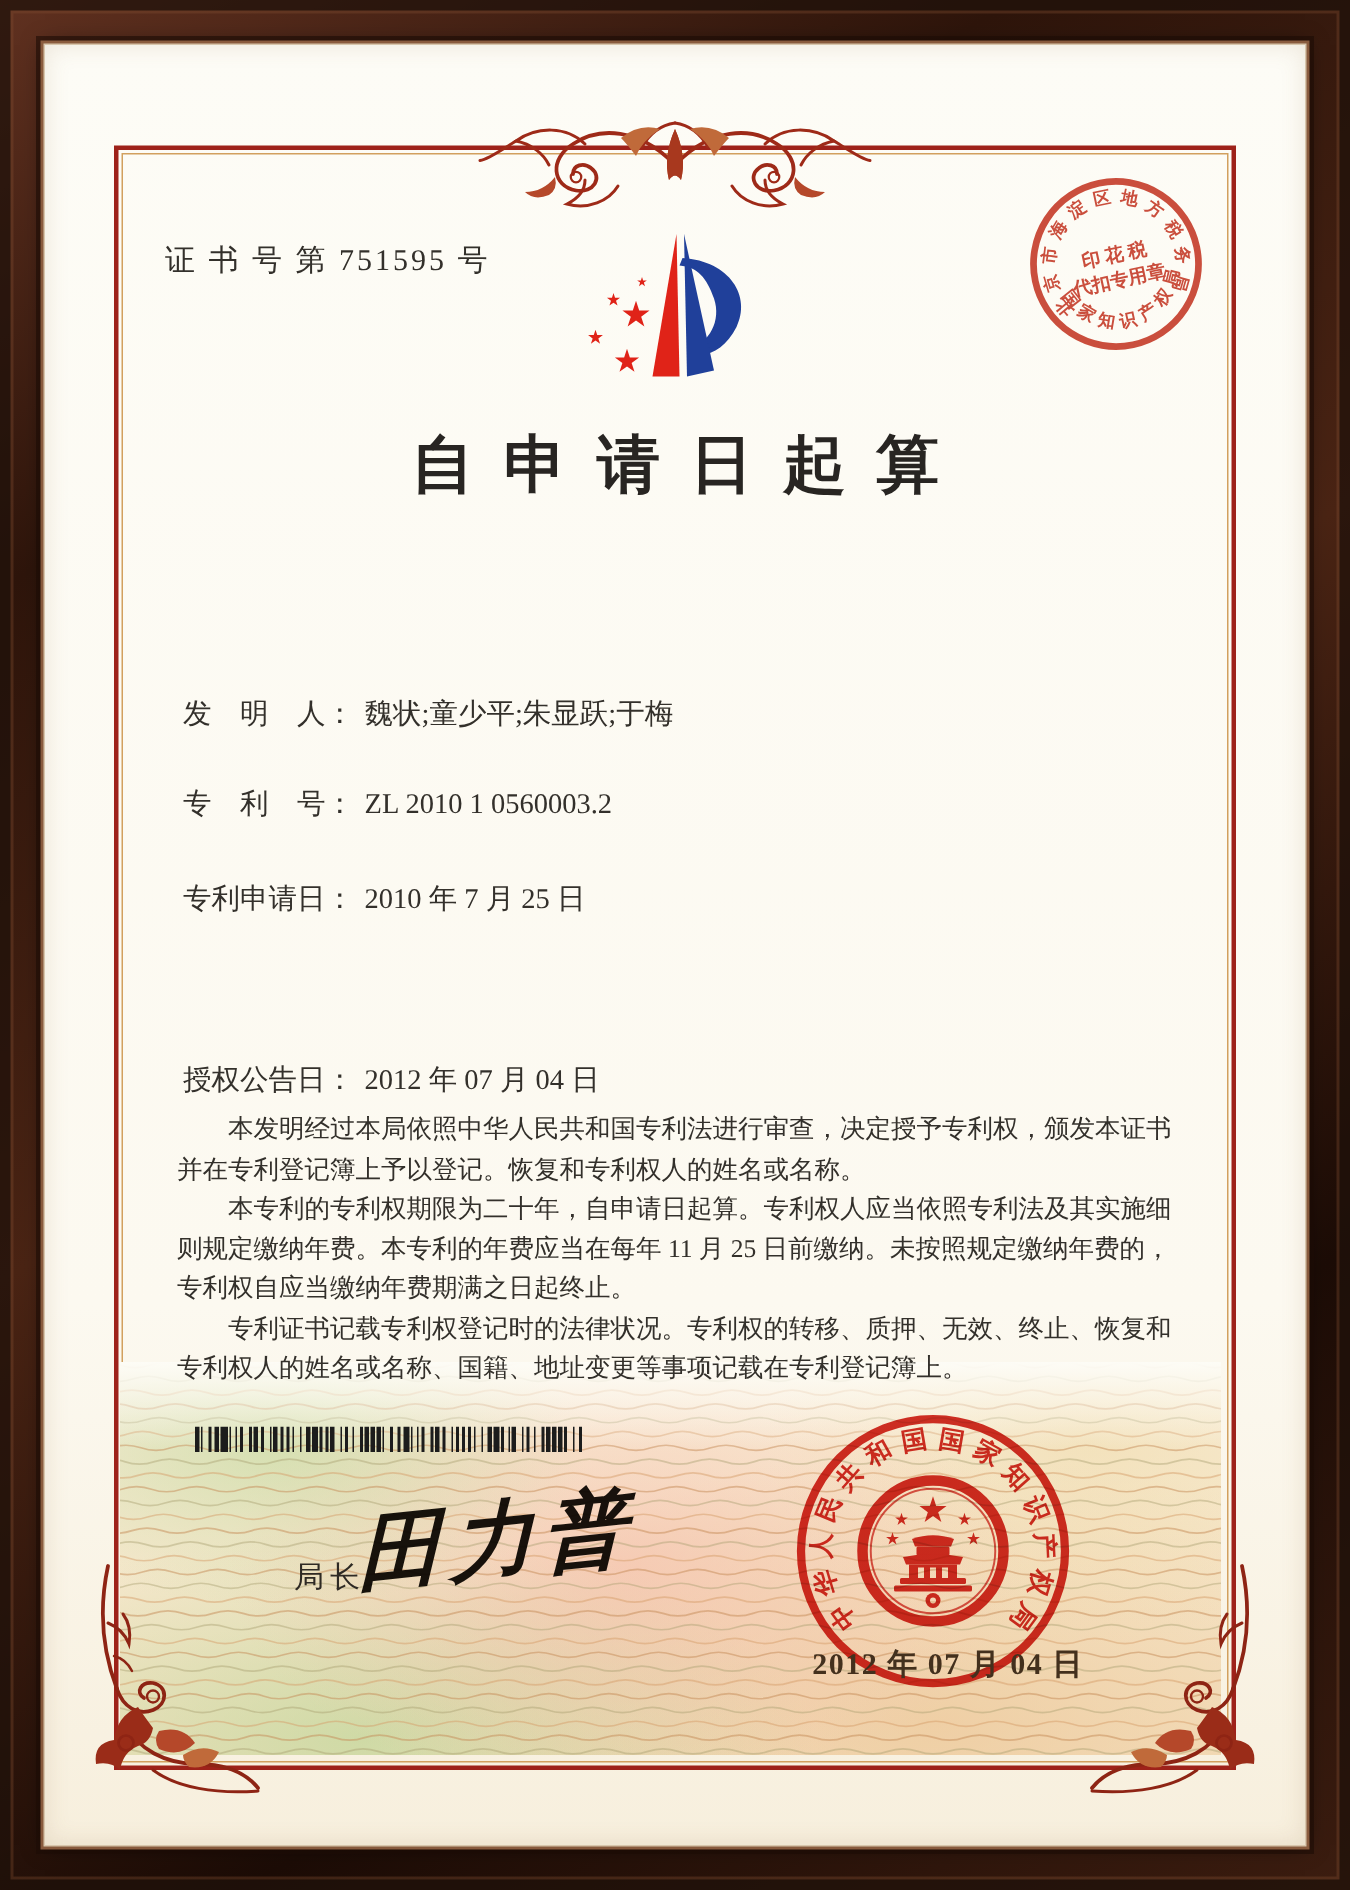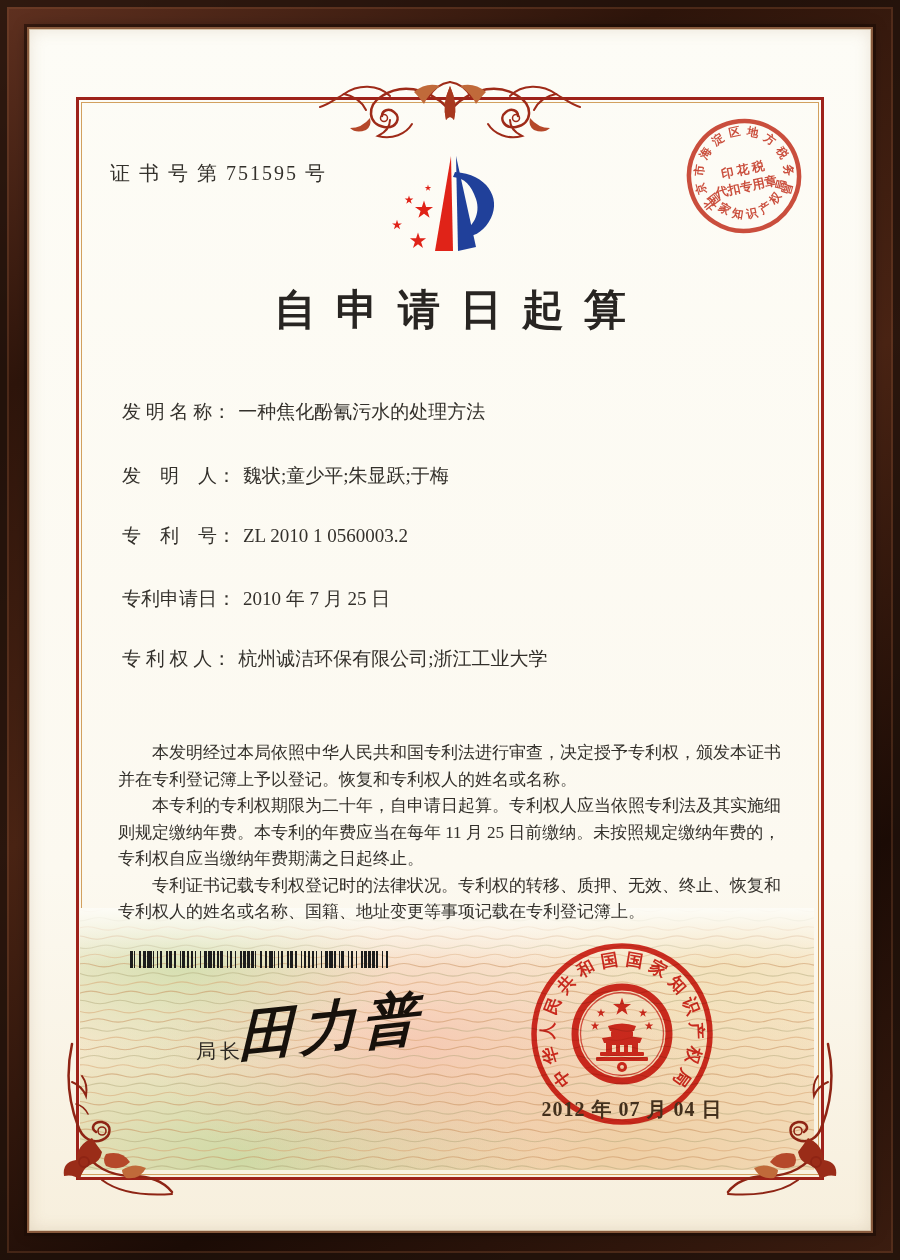--- a/index.html
+++ b/index.html
@@ -188,34 +188,31 @@
             <text transform="rotate(0) translate(0 42)" text-anchor="middle" font-size="11.5" font-weight="bold" fill="#c8402e">识</text>
             <text transform="rotate(-21.33333333333333) translate(0 42)" text-anchor="middle" font-size="11.5" font-weight="bold" fill="#c8402e">产</text>
             <text transform="rotate(-42.66666666666667) translate(0 42)" text-anchor="middle" font-size="11.5" font-weight="bold" fill="#c8402e">权</text>
             <text transform="rotate(-64) translate(0 42)" text-anchor="middle" font-size="11.5" font-weight="bold" fill="#c8402e">局</text>
           </g>
       </g>
     </svg>
 
     <div class="abs title">自申请日起算</div>
 
-    <div class="field" style="top:369px">
-      <span>发 明 名 称</span><span>：</span><span class="val">一种焦化酚氰污水的处理方法</span>
-    </div>
     <div class="field" style="top:433px">
       <span>发　明　人</span><span>：</span><span class="val">魏状;童少平;朱显跃;于梅</span>
     </div>
     <div class="field" style="top:493px">
       <span>专　利　号</span><span>：</span><span class="val">ZL 2010 1 0560003.2</span>
     </div>
     <div class="field" style="top:556px">
       <span>专利申请日</span><span>：</span><span class="val">2010 年 7 月 25 日</span>
     </div>
-    <div class="field" style="top:616px">
-      <span>专 利 权 人</span><span>：</span><span class="val">杭州诚洁环保有限公司;浙江工业大学</span>
+    <div class="field" style="top:677px">
+      <span>授权公告日</span><span>：</span><span class="val">2012 年 07 月 04 日</span>
     </div>
 
     <div class="abs paragraphs">
       <p>本发明经过本局依照中华人民共和国专利法进行审查，决定授予专利权，颁发本证书并在专利登记簿上予以登记。恢复和专利权人的姓名或名称。</p>
       <p>本专利的专利权期限为二十年，自申请日起算。专利权人应当依照专利法及其实施细则规定缴纳年费。本专利的年费应当在每年 11 月 25 日前缴纳。未按照规定缴纳年费的，专利权自应当缴纳年费期满之日起终止。</p>
       <p>专利证书记载专利权登记时的法律状况。专利权的转移、质押、无效、终止、恢复和专利权人的姓名或名称、国籍、地址变更等事项记载在专利登记簿上。</p>
     </div>
 
     <div class="abs barcode" id="barcode">
         <i style="width: 2.7px; background: rgb(28, 28, 28); flex: 0 0 auto;"></i>

